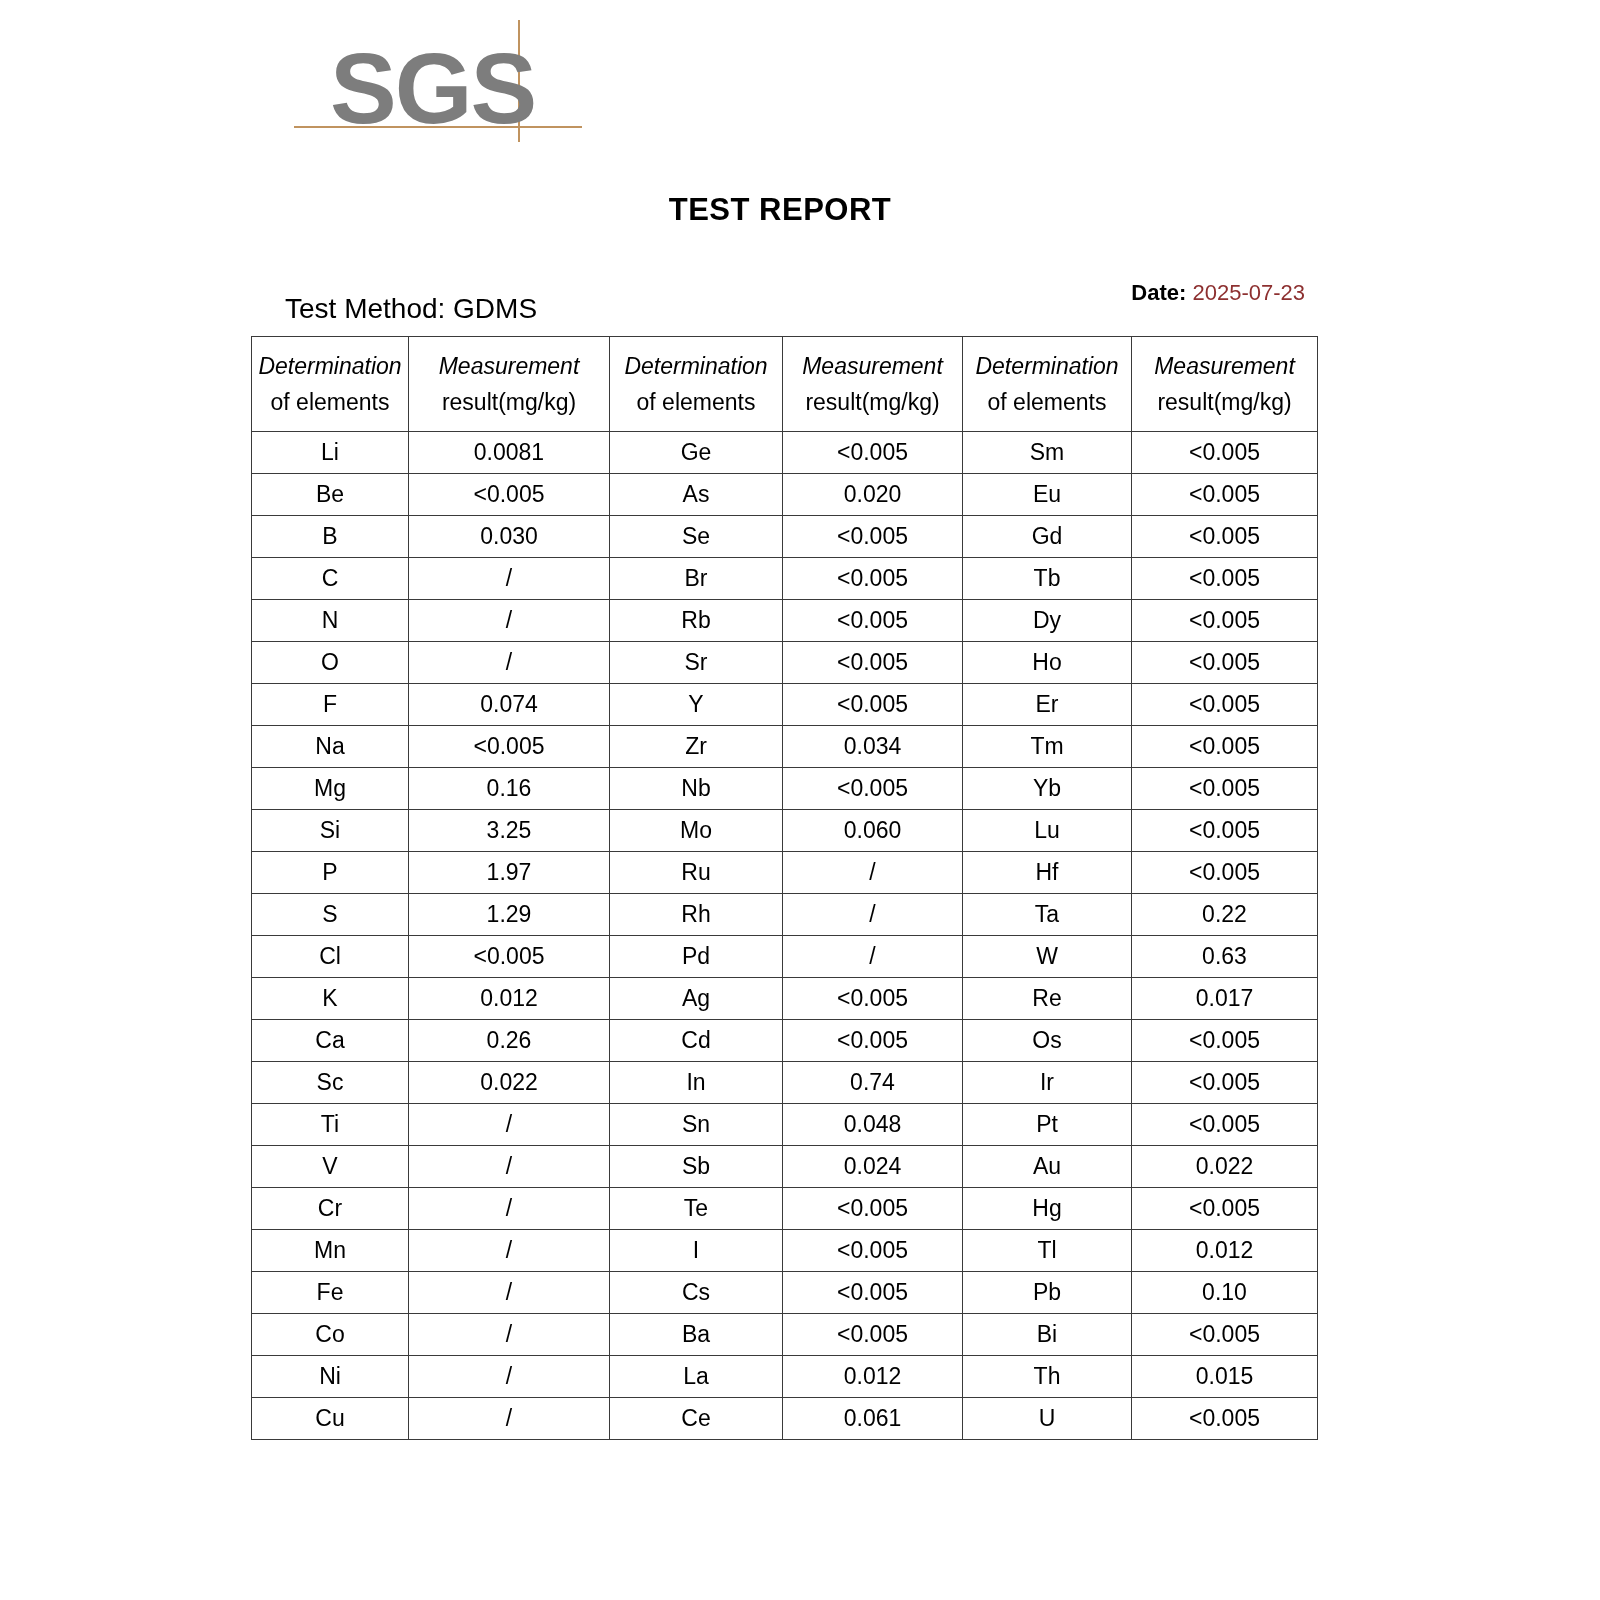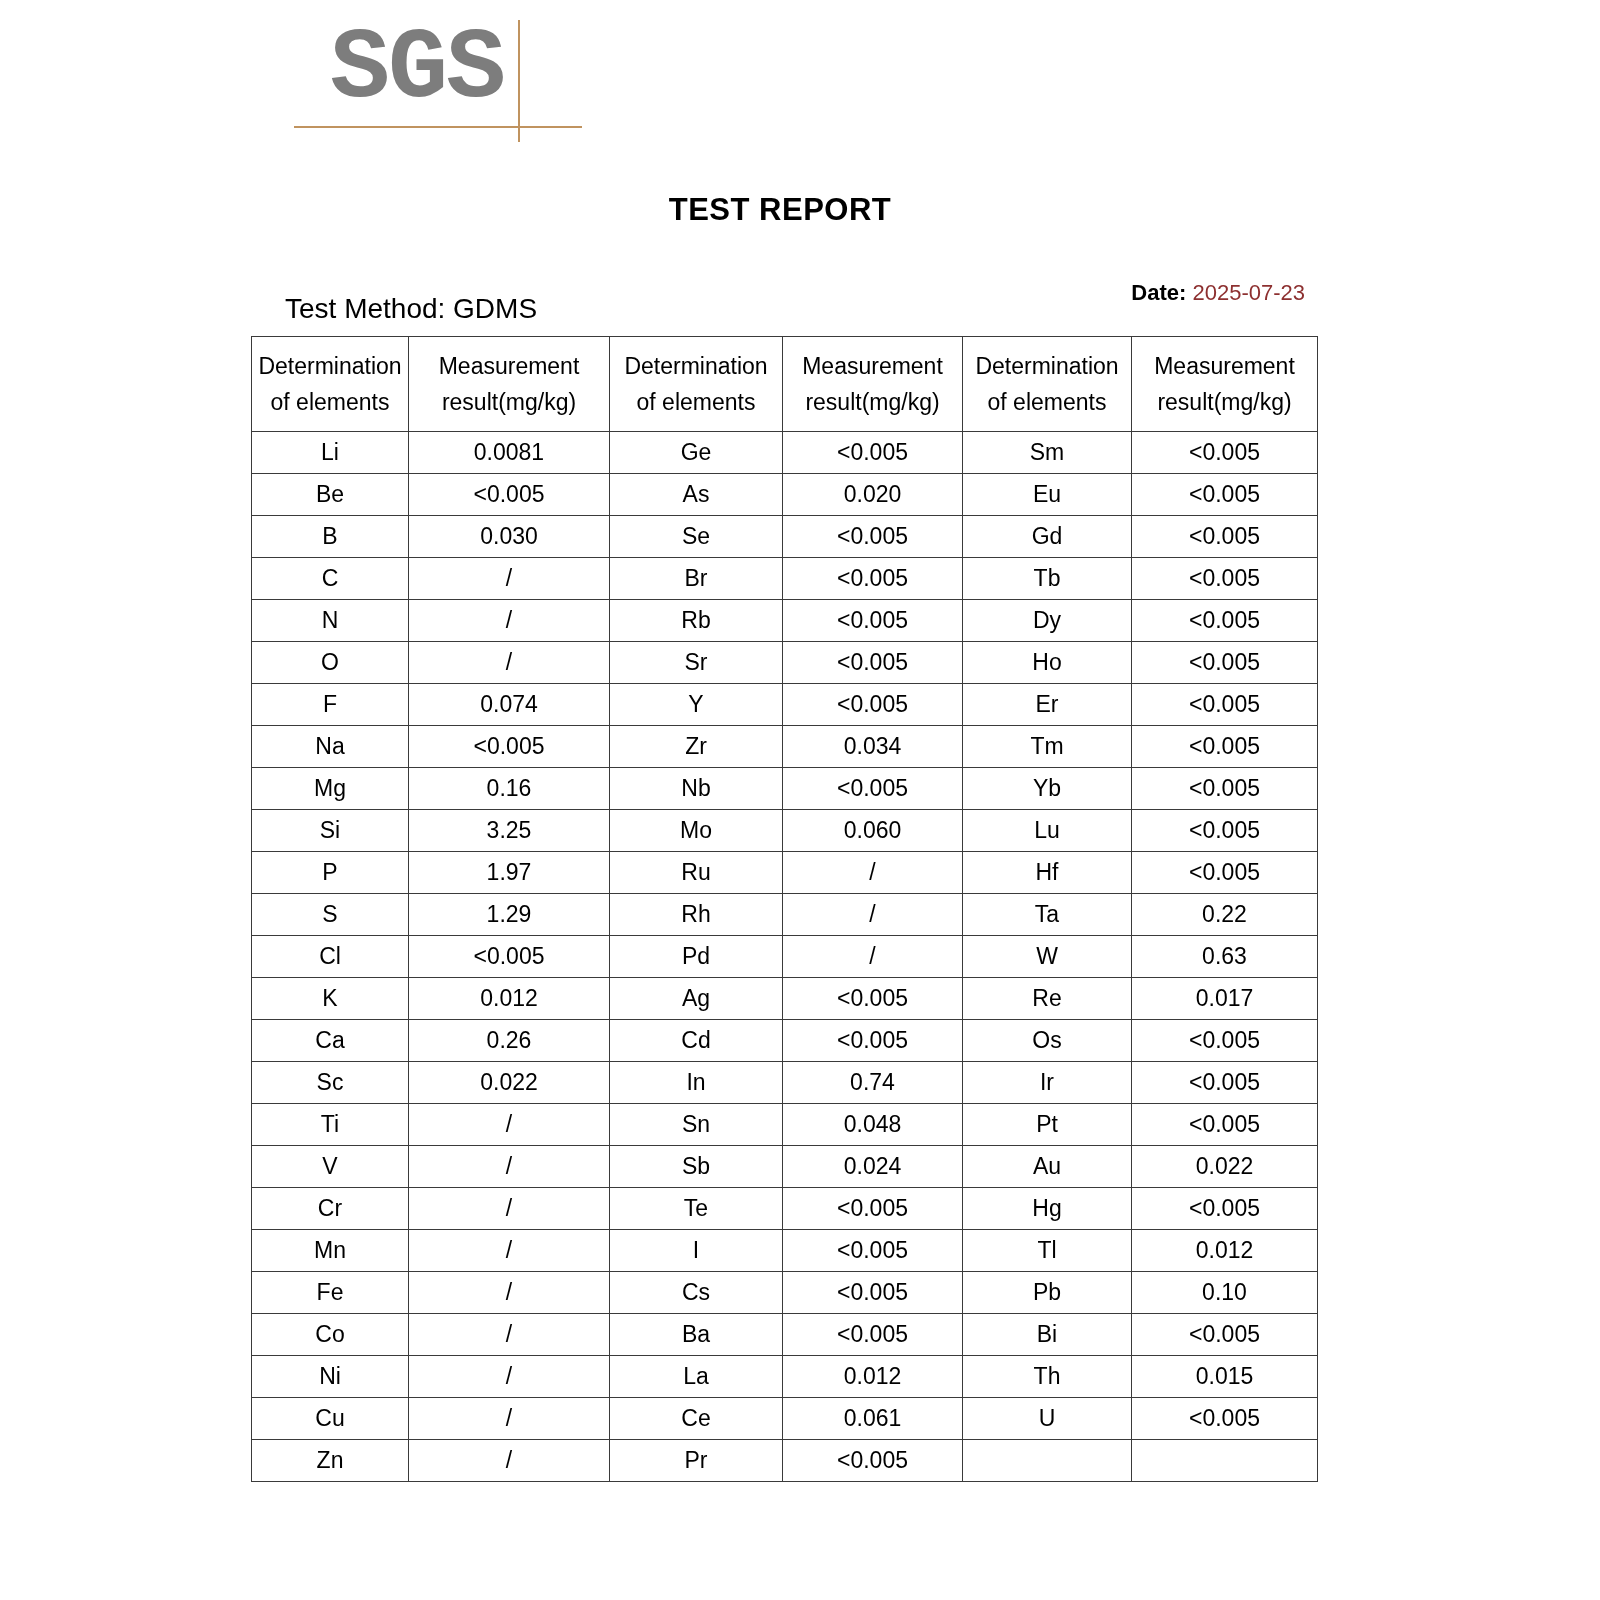--- a/index.html
+++ b/index.html
@@ -20,22 +20,22 @@
   .logo-block {
     position: absolute;
     left: 272px;
     top: 14px;
     width: 300px;
     height: 140px;
   }
   .logo-text {
     position: absolute;
     left: 58px;
-    top: 6px;
-    font-family: Liberation Mono, monospace;
+    top: 24px;
+    font-family: Liberation Sans, sans-serif;
     font-weight: bold;
     font-size: 100px;
     letter-spacing: -2px;
     color: #7d7d7d;
     line-height: 1;
   }
   .logo-hline {
     position: absolute;
     left: 22px;
     top: 112px;
@@ -108,21 +108,21 @@
     padding: 0;
     vertical-align: middle;
     line-height: 1.05;
     overflow: hidden;
   }
   table.results thead th {
     height: 86px;
     font-size: 23px;
     padding: 4px 0;
   }
-  table.results thead th .hl1 { display: block; }
+  table.results thead th .hl1 { display: block; font-style: italic; }
   table.results thead th .hl2 { display: block; margin-top: 12px; }
 
   col.c-el { width: 157px; }
   col.c-val { width: 201px; }
   col.c-el2 { width: 173px; }
   col.c-val2 { width: 180px; }
   col.c-el3 { width: 169px; }
   col.c-val3 { width: 186px; }
 </style>
 </head>
@@ -366,23 +366,15 @@
           <td>0.015</td>
         </tr>
         <tr>
           <td>Cu</td>
           <td>/</td>
           <td>Ce</td>
           <td>0.061</td>
           <td>U</td>
           <td>&lt;0.005</td>
         </tr>
-        <tr>
-          <td>Zn</td>
-          <td>/</td>
-          <td>Pr</td>
-          <td>&lt;0.005</td>
-          <td></td>
-          <td></td>
-        </tr>
       </tbody>
   </table>
 </div>
 
 </body></html>

